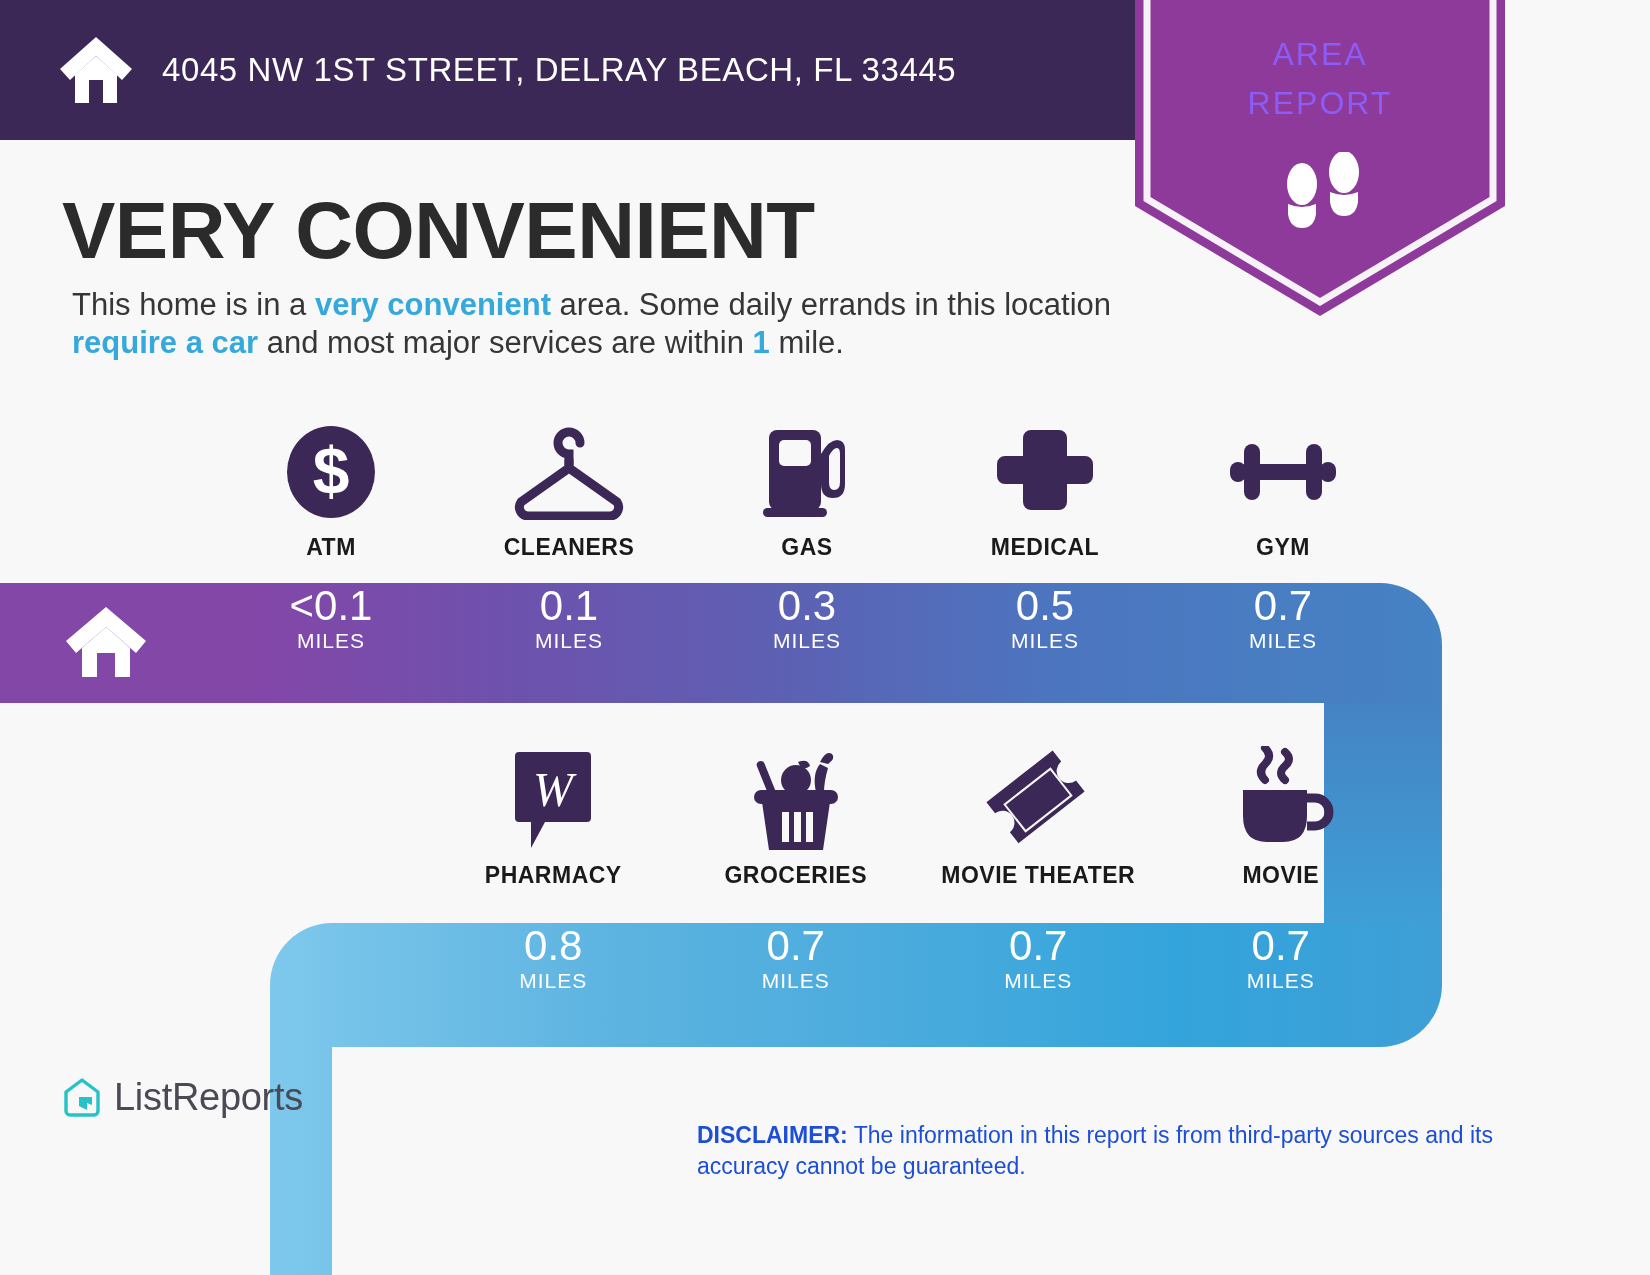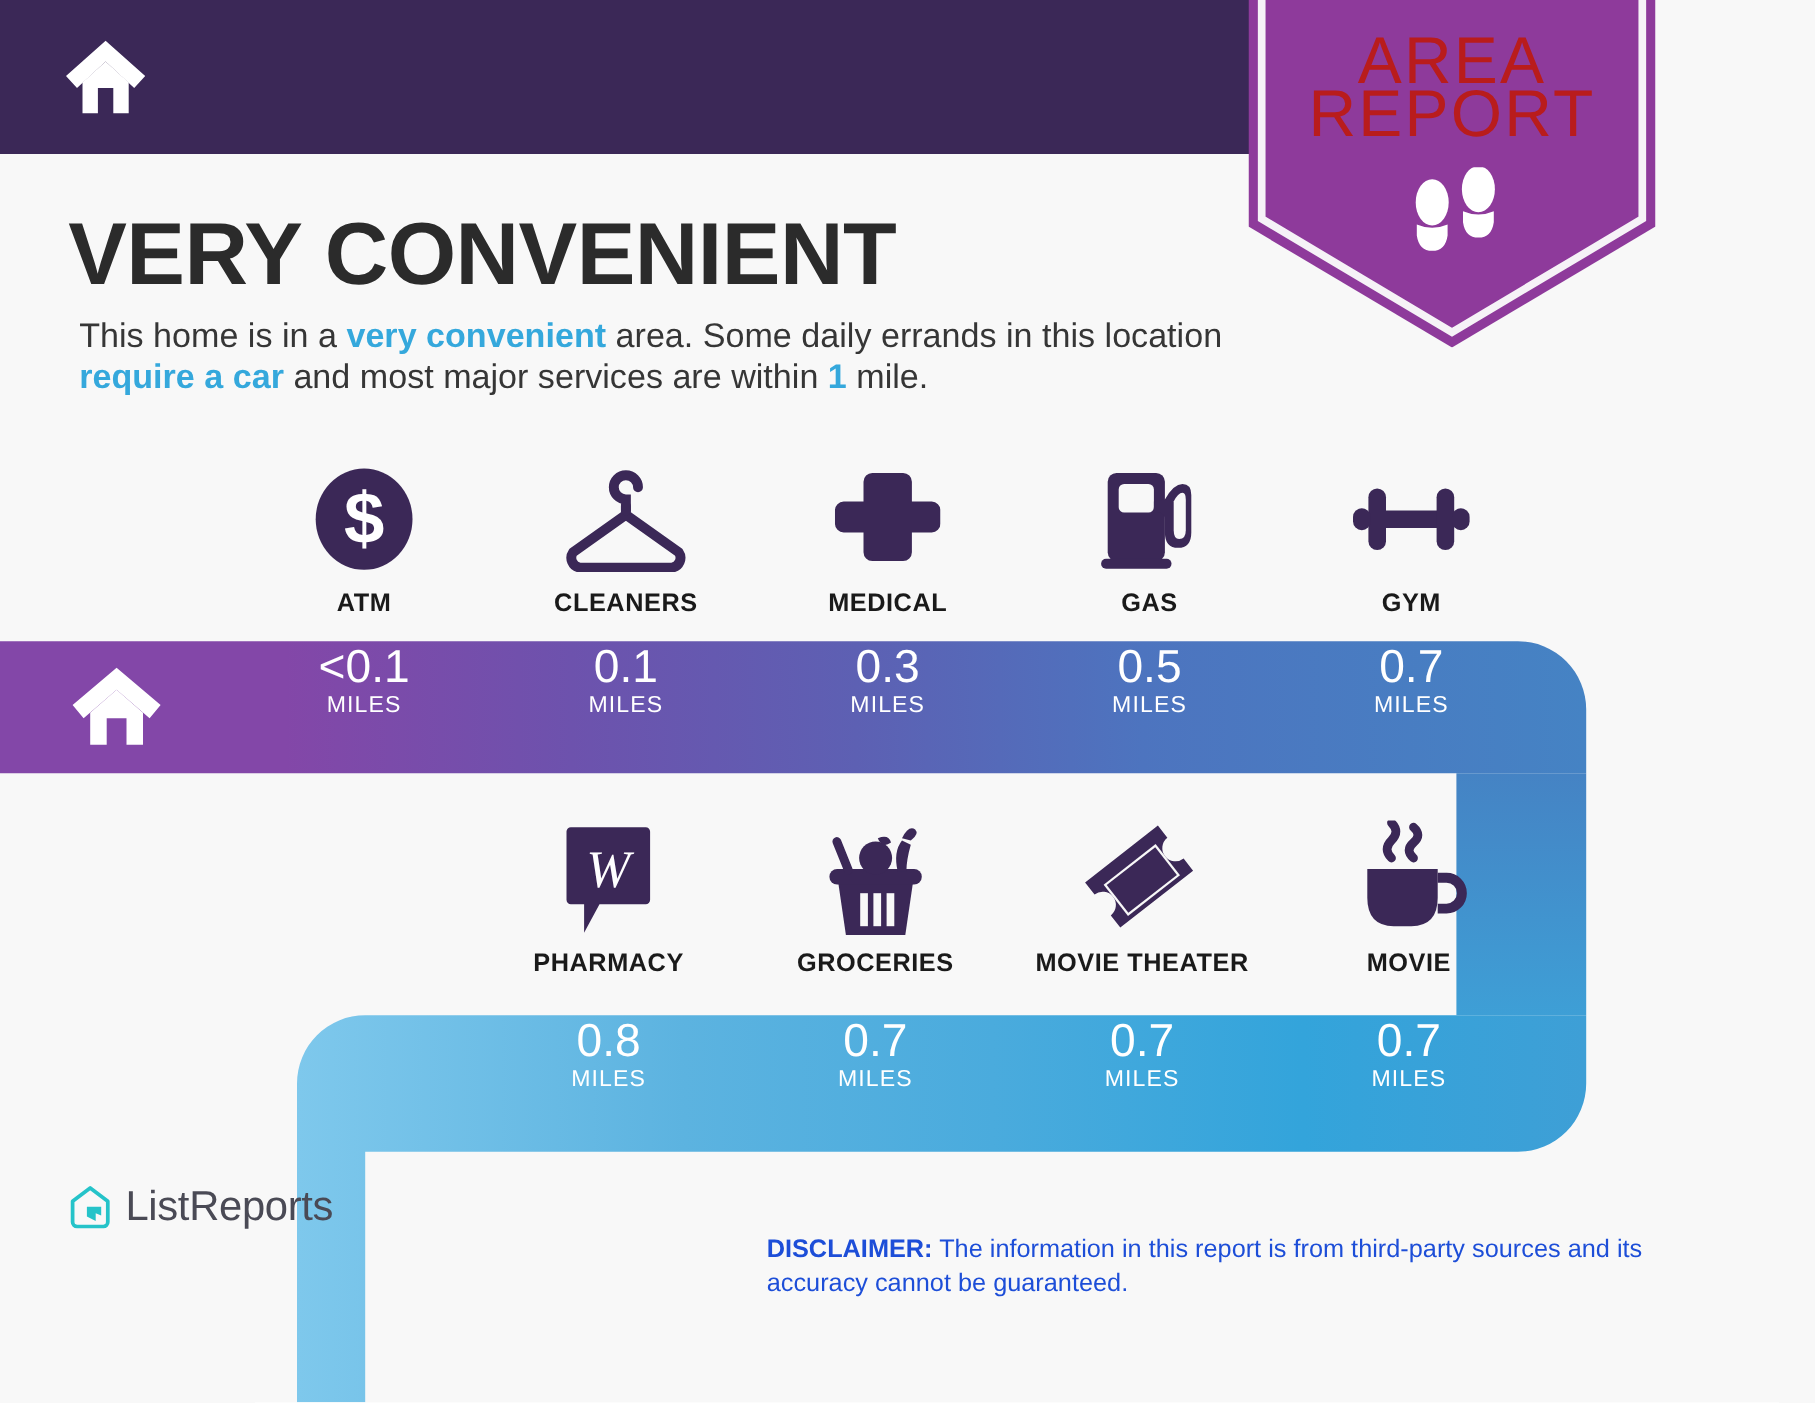--- a/index.html
+++ b/index.html
@@ -50,22 +50,22 @@
     top: -6px;
     width: 370px;
     height: 322px;
   }
   .badge-label {
     position: absolute;
     left: 0;
     top: 36px;
     width: 370px;
     text-align: center;
-    color: #b91c1c;
-    font-size: 60px;
+    color: #8b5cf6;
+    font-size: 32px;
     line-height: 49px;
     letter-spacing: 2px;
     font-weight: 400;
     pointer-events: none;
   }
   .badge-feet {
     position: absolute;
     left: 145px;
     top: 158px;
     width: 86px;
@@ -200,20 +200,21 @@
 </head>
 <body>
 
 <div id="page">
 
   <div class="header-bar">
     <svg class="header-home-icon" viewBox="0 0 76 70">
       <path fill="#ffffff" d="M38 2 L74 34 L64 45 L38 21 L12 45 L2 34 Z"></path>
       <path fill="#ffffff" d="M17 40 L38 21 L59 40 L59 68 L45 68 L45 45 L31 45 L31 68 L17 68 Z"></path>
     </svg>
+    <div class="header-address">4045 NW 1ST STREET, DELRAY BEACH, FL 33445</div>
   </div>
 
   <div class="badge">
     <svg width="370" height="322" viewBox="0 0 370 322" style="position:absolute;left:0;top:0;">
       <path fill="#8e3a9b" d="M0 0 H370 V212 L185 322 L0 212 Z"></path>
       <path fill="none" stroke="#f6f2f7" stroke-width="7" d="M12 -10 V205 L185 308 L358 205 V-10"></path>
     </svg>
     <div class="badge-label">
       <div>AREA</div>
       <div>REPORT</div>
@@ -280,38 +281,38 @@
         <svg width="132" height="96" viewBox="0 0 132 96">
           <path fill="none" stroke="#3b2857" stroke-width="9" stroke-linecap="round" stroke-linejoin="round" d="M66 36 v8 L18 78 a9 9 0 0 0 6 14 H108 a9 9 0 0 0 6 -14 L66 44"></path>
           <path fill="none" stroke="#3b2857" stroke-width="9" stroke-linecap="round" d="M66 40 v-10 a11 11 0 1 1 11 -11"></path>
         </svg>
       </div>
       <div class="icon-label">CLEANERS</div>
     </div>
 
     <div class="icon-cell">
       <div class="icon-art">
-        <svg width="96" height="96" viewBox="0 0 96 96">
-          <path fill="#3b2857" d="M34 6 h28 a8 8 0 0 1 8 8 v18 h18 a8 8 0 0 1 8 8 v12 a8 8 0 0 1 -8 8 H70 v18 a8 8 0 0 1 -8 8 H34 a8 8 0 0 1 -8 -8 V60 H8 a8 8 0 0 1 -8 -8 V40 a8 8 0 0 1 8 -8 H26 V14 a8 8 0 0 1 8 -8 Z"></path>
-        </svg>
-      </div>
-      <div class="icon-label">MEDICAL</div>
-    </div>
-
-    <div class="icon-cell">
-      <div class="icon-art">
         <svg width="104" height="96" viewBox="0 0 104 96">
           <rect x="14" y="6" width="52" height="80" rx="8" fill="#3b2857"></rect>
           <rect x="24" y="16" width="32" height="26" rx="5" fill="#f8f8f8"></rect>
           <rect x="8" y="84" width="64" height="9" rx="4.5" fill="#3b2857"></rect>
           <path fill="#3b2857" d="M66 30 q8 -14 16 -14 q8 0 8 10 v34 q0 14 -12 14 q-12 0 -12 -14 V48 a6 6 0 0 0 -6 -6 h-4 v-10 Z"></path>
           <path fill="#f8f8f8" d="M74 32 q4 -8 8 -8 q3 0 3 6 v28 q0 8 -6 8 q-5 0 -5 -8 Z"></path>
         </svg>
       </div>
       <div class="icon-label">GAS</div>
+    </div>
+
+    <div class="icon-cell">
+      <div class="icon-art">
+        <svg width="96" height="96" viewBox="0 0 96 96">
+          <path fill="#3b2857" d="M34 6 h28 a8 8 0 0 1 8 8 v18 h18 a8 8 0 0 1 8 8 v12 a8 8 0 0 1 -8 8 H70 v18 a8 8 0 0 1 -8 8 H34 a8 8 0 0 1 -8 -8 V60 H8 a8 8 0 0 1 -8 -8 V40 a8 8 0 0 1 8 -8 H26 V14 a8 8 0 0 1 8 -8 Z"></path>
+        </svg>
+      </div>
+      <div class="icon-label">MEDICAL</div>
     </div>
 
     <div class="icon-cell">
       <div class="icon-art">
         <svg width="122" height="96" viewBox="0 0 122 96">
           <rect x="30" y="40" width="62" height="16" rx="4" fill="#3b2857"></rect>
           <rect x="22" y="20" width="16" height="56" rx="8" fill="#3b2857"></rect>
           <rect x="84" y="20" width="16" height="56" rx="8" fill="#3b2857"></rect>
           <rect x="8" y="38" width="16" height="20" rx="8" fill="#3b2857"></rect>
           <rect x="98" y="38" width="16" height="20" rx="8" fill="#3b2857"></rect>

